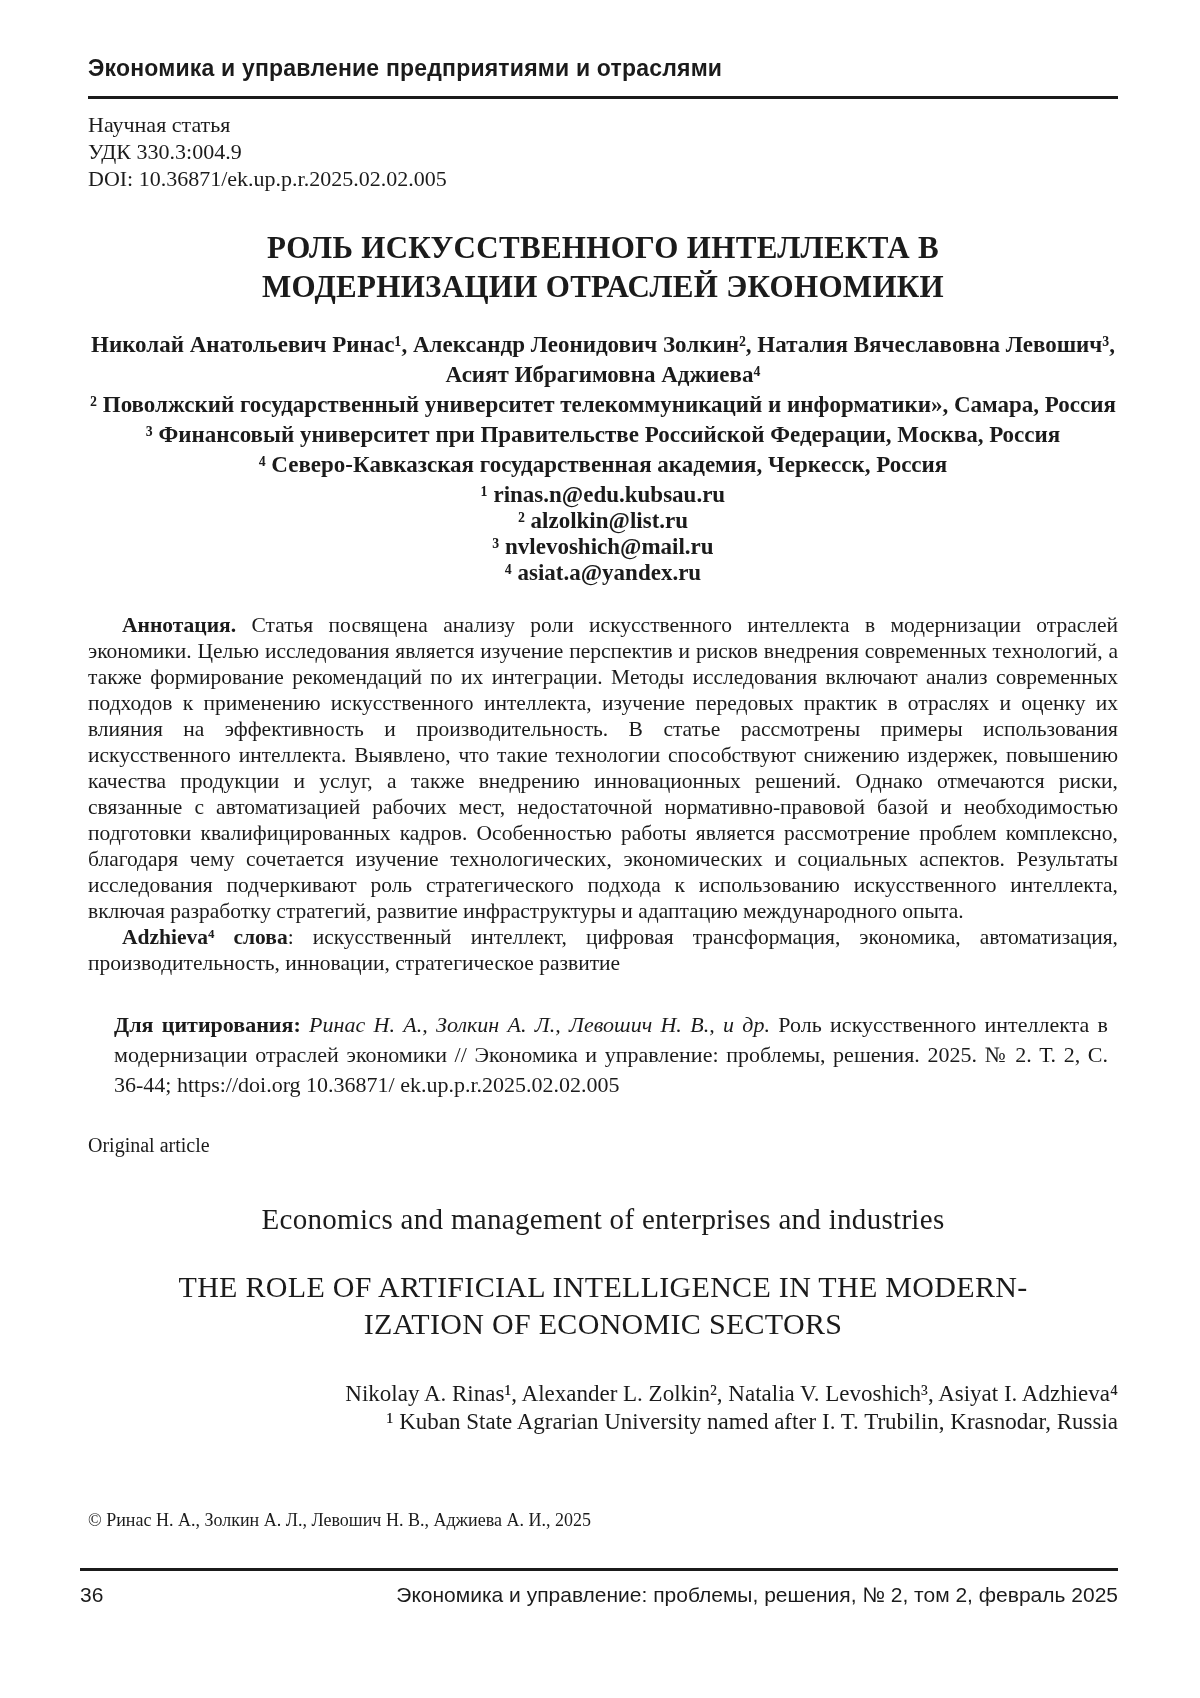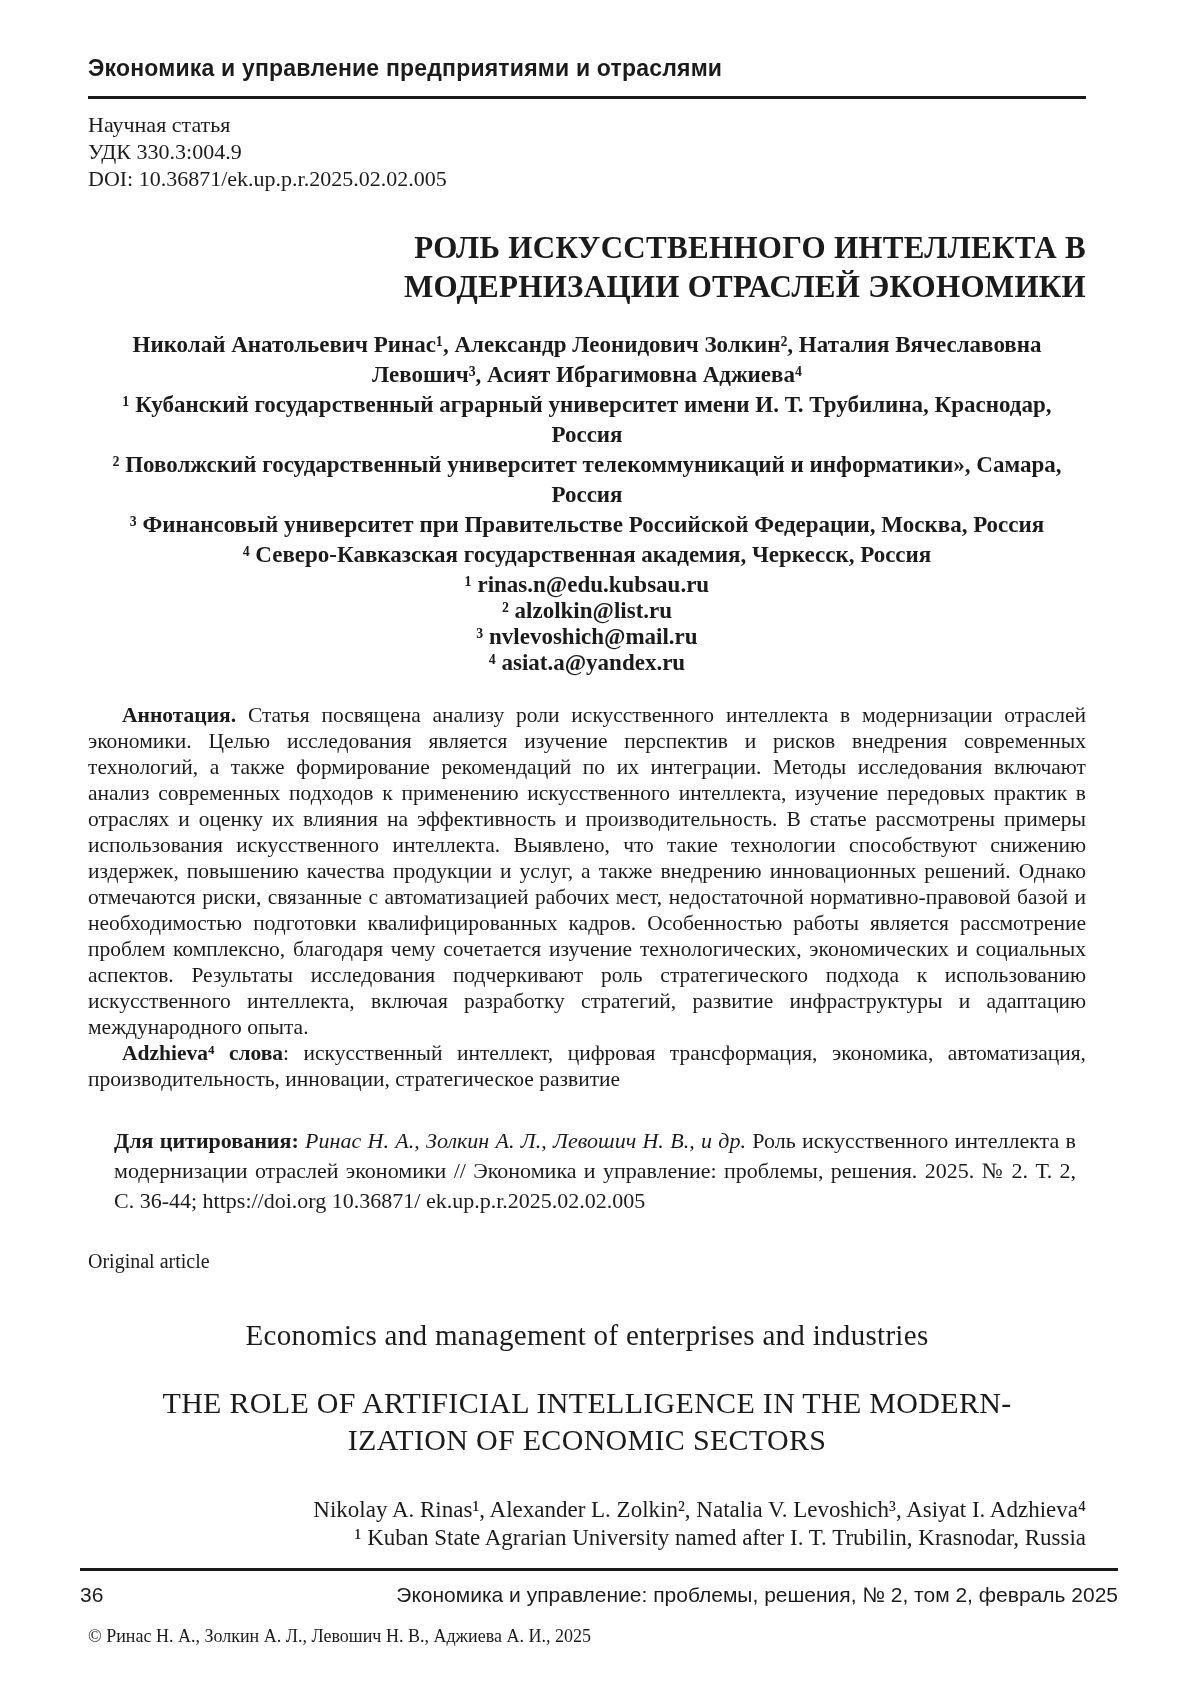--- a/index.html
+++ b/index.html
@@ -5,41 +5,41 @@
   * { box-sizing: border-box; }
   html, body { margin: 0; padding: 0; background: #ffffff; }
   .page {
     position: relative;
     width: 1200px;
     height: 1698px;
     margin: 0 auto;
     background: #ffffff;
     color: #1b1b1b;
     font-family: "Liberation Serif", "DejaVu Serif", serif;
-    padding: 55px 114px 0 88px;
+    padding: 55px 82px 0 88px;
     overflow: hidden;
   }
   
   .running-head-text {
     font-family: "Liberation Sans", "DejaVu Sans", sans-serif;
     font-weight: 700;
     font-size: 23px;
     letter-spacing: 0.2px;
   }
   .head-rule {
     height: 3px;
     background: #1b1b1b;
     margin-top: 14px;
   }
   
   .meta { margin-top: 12px; font-size: 22px; line-height: 27px; }
   
   .title-ru {
     margin: 36px 0 0 0;
-    text-align: right;
+    text-align: center;
     font-size: 31px;
     font-weight: 700;
     line-height: 39px;
     letter-spacing: 0.3px;
   }
   
   .center-block {
     margin-top: 24px;
     text-align: center;
     font-weight: 700;
@@ -128,21 +128,20 @@
     <div>DOI: 10.36871/ek.up.p.r.2025.02.02.005</div>
   </div>
 
   <h1 class="title-ru">
     <span>РОЛЬ ИСКУССТВЕННОГО ИНТЕЛЛЕКТА В</span><br>
     <span>МОДЕРНИЗАЦИИ ОТРАСЛЕЙ ЭКОНОМИКИ</span>
   </h1>
 
   <div class="center-block">
     <div class="line">Николай Анатольевич Ринас¹, Александр Леонидович Золкин², Наталия Вячеславовна Левошич³, Асият Ибрагимовна Аджиева⁴</div>
-    <div class="line">¹ Кубанский государственный аграрный университет имени И. Т. Трубилина, Краснодар, Россия</div>
     <div class="line">² Поволжский государственный университет телекоммуникаций и информатики», Самара, Россия</div>
     <div class="line">³ Финансовый университет при Правительстве Российской Федерации, Москва, Россия</div>
     <div class="line">⁴ Северо-Кавказская государственная академия, Черкесск, Россия</div>
   </div>
 
   <div class="emails">
     <div>¹ rinas.n@edu.kubsau.ru</div>
     <div>² alzolkin@list.ru</div>
     <div>³ nvlevoshich@mail.ru</div>
     <div>⁴ asiat.a@yandex.ru</div>

